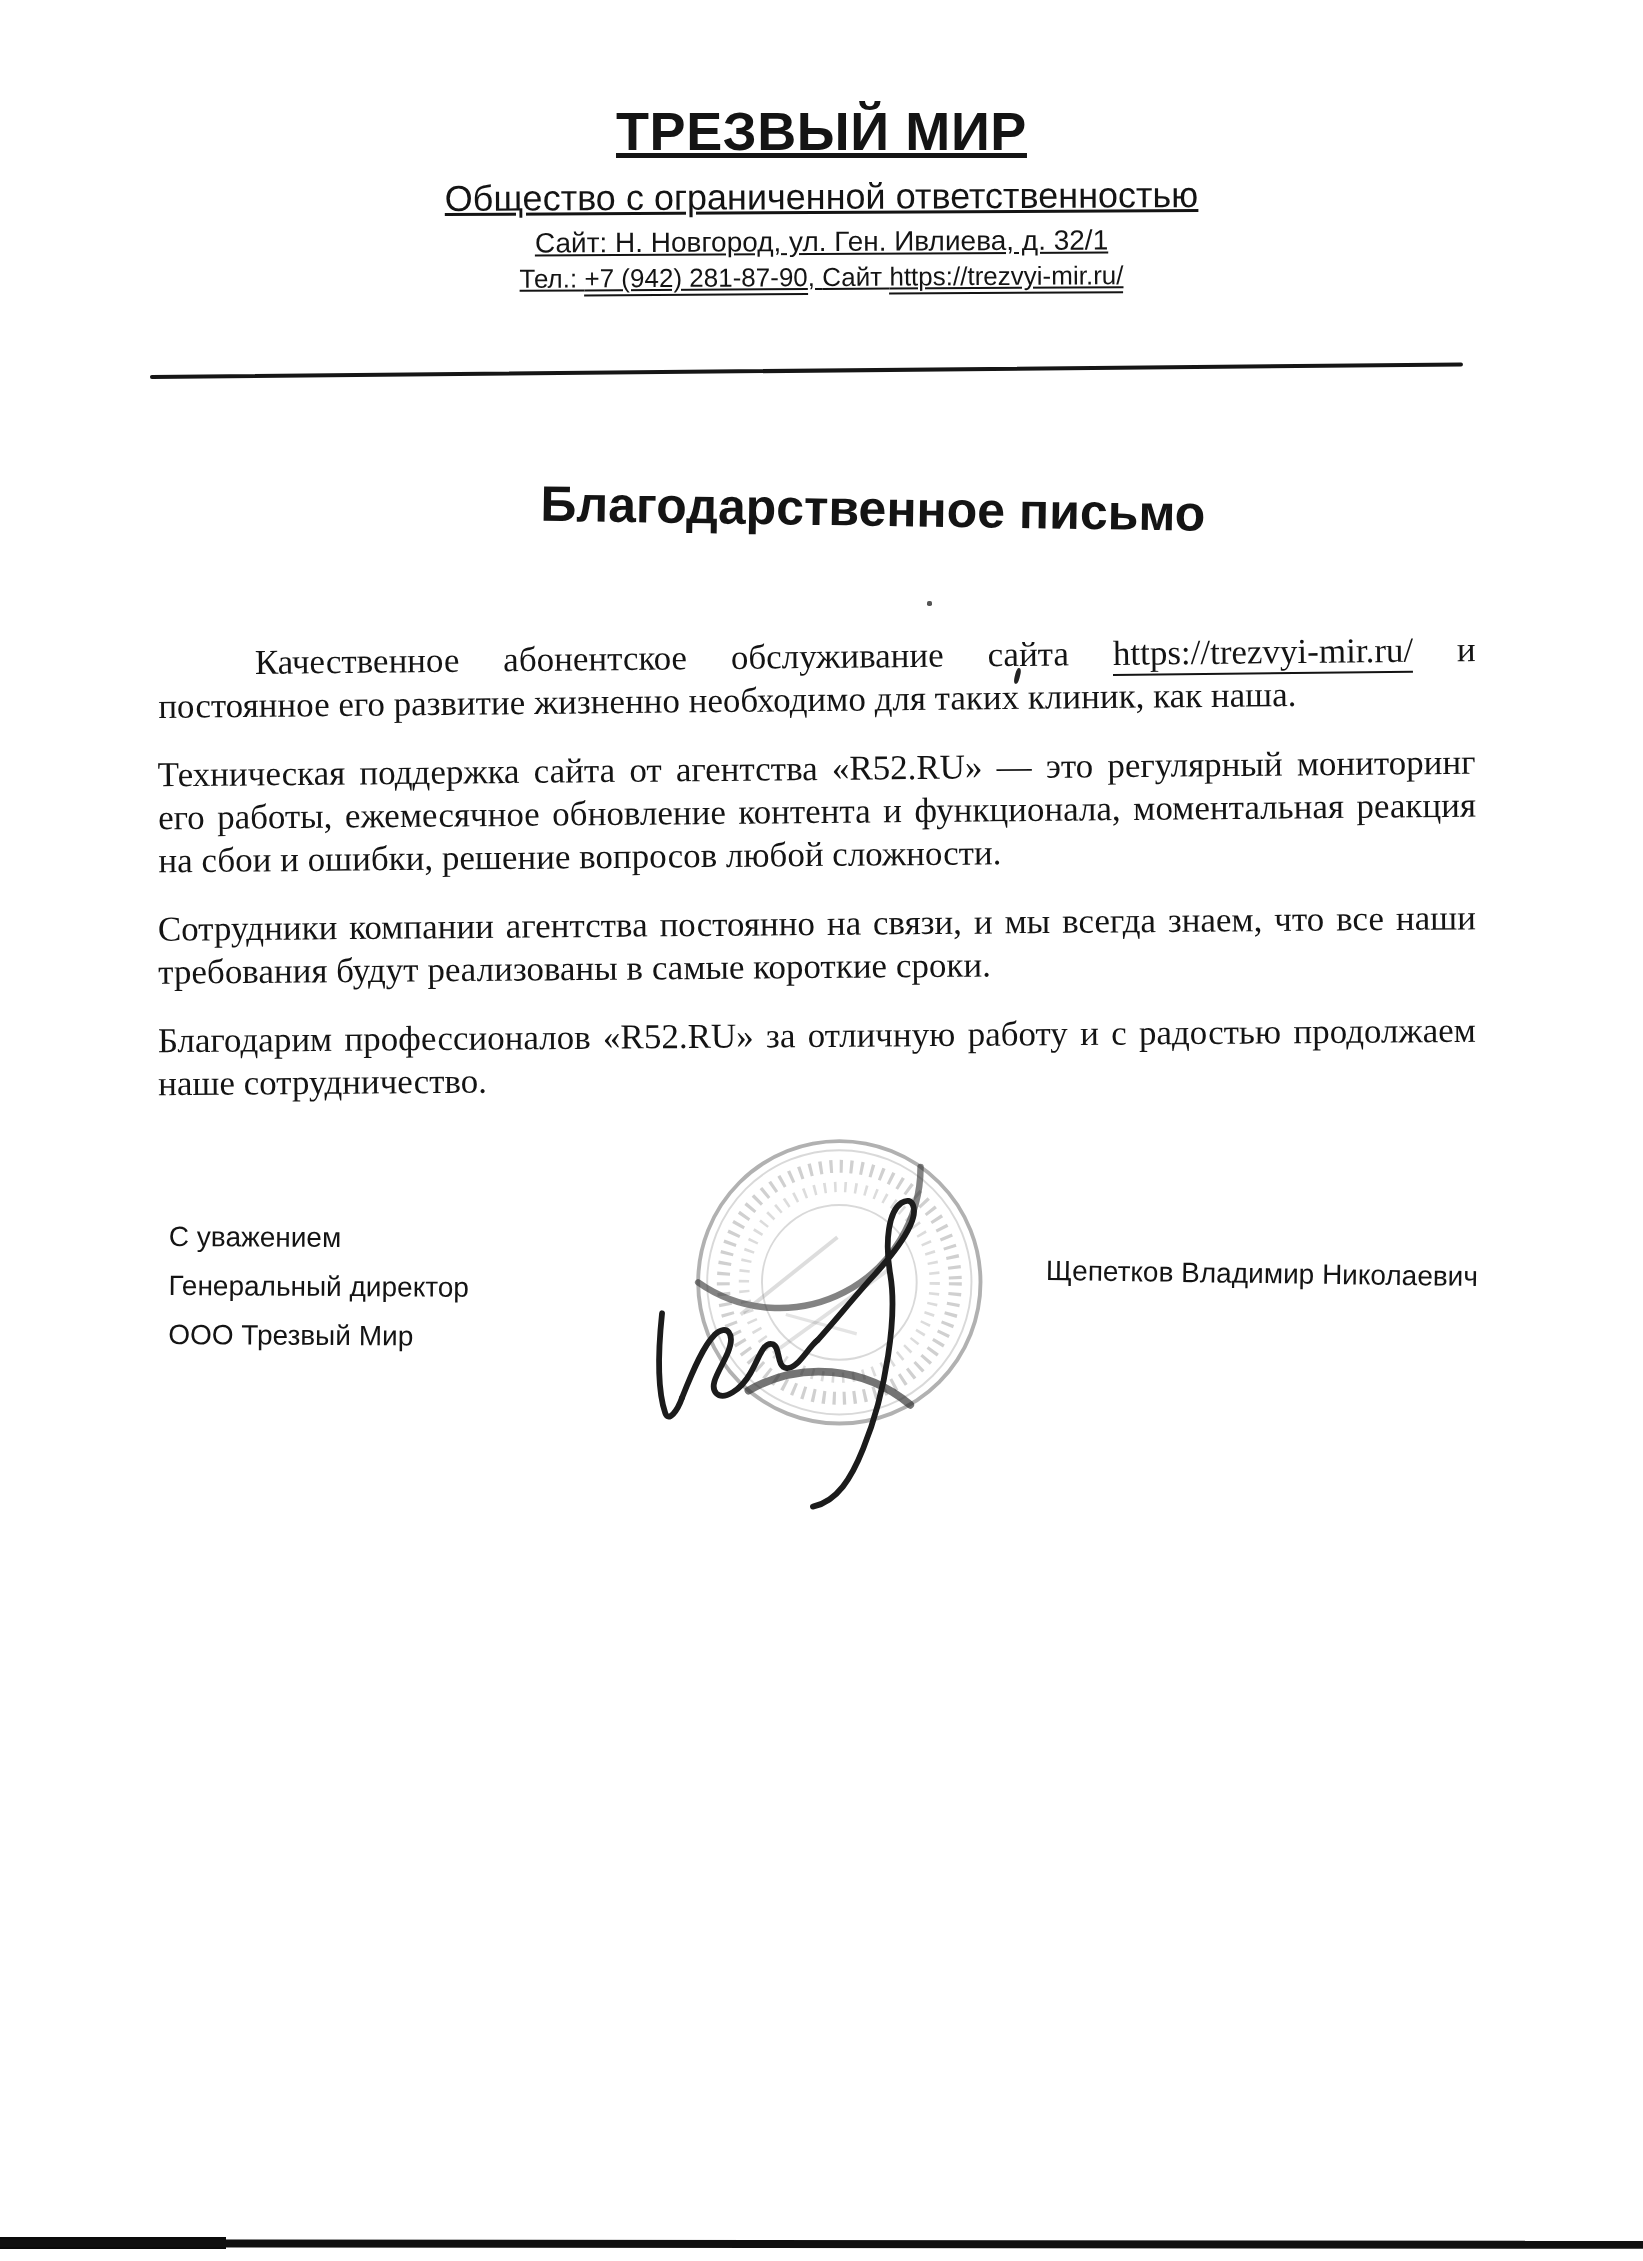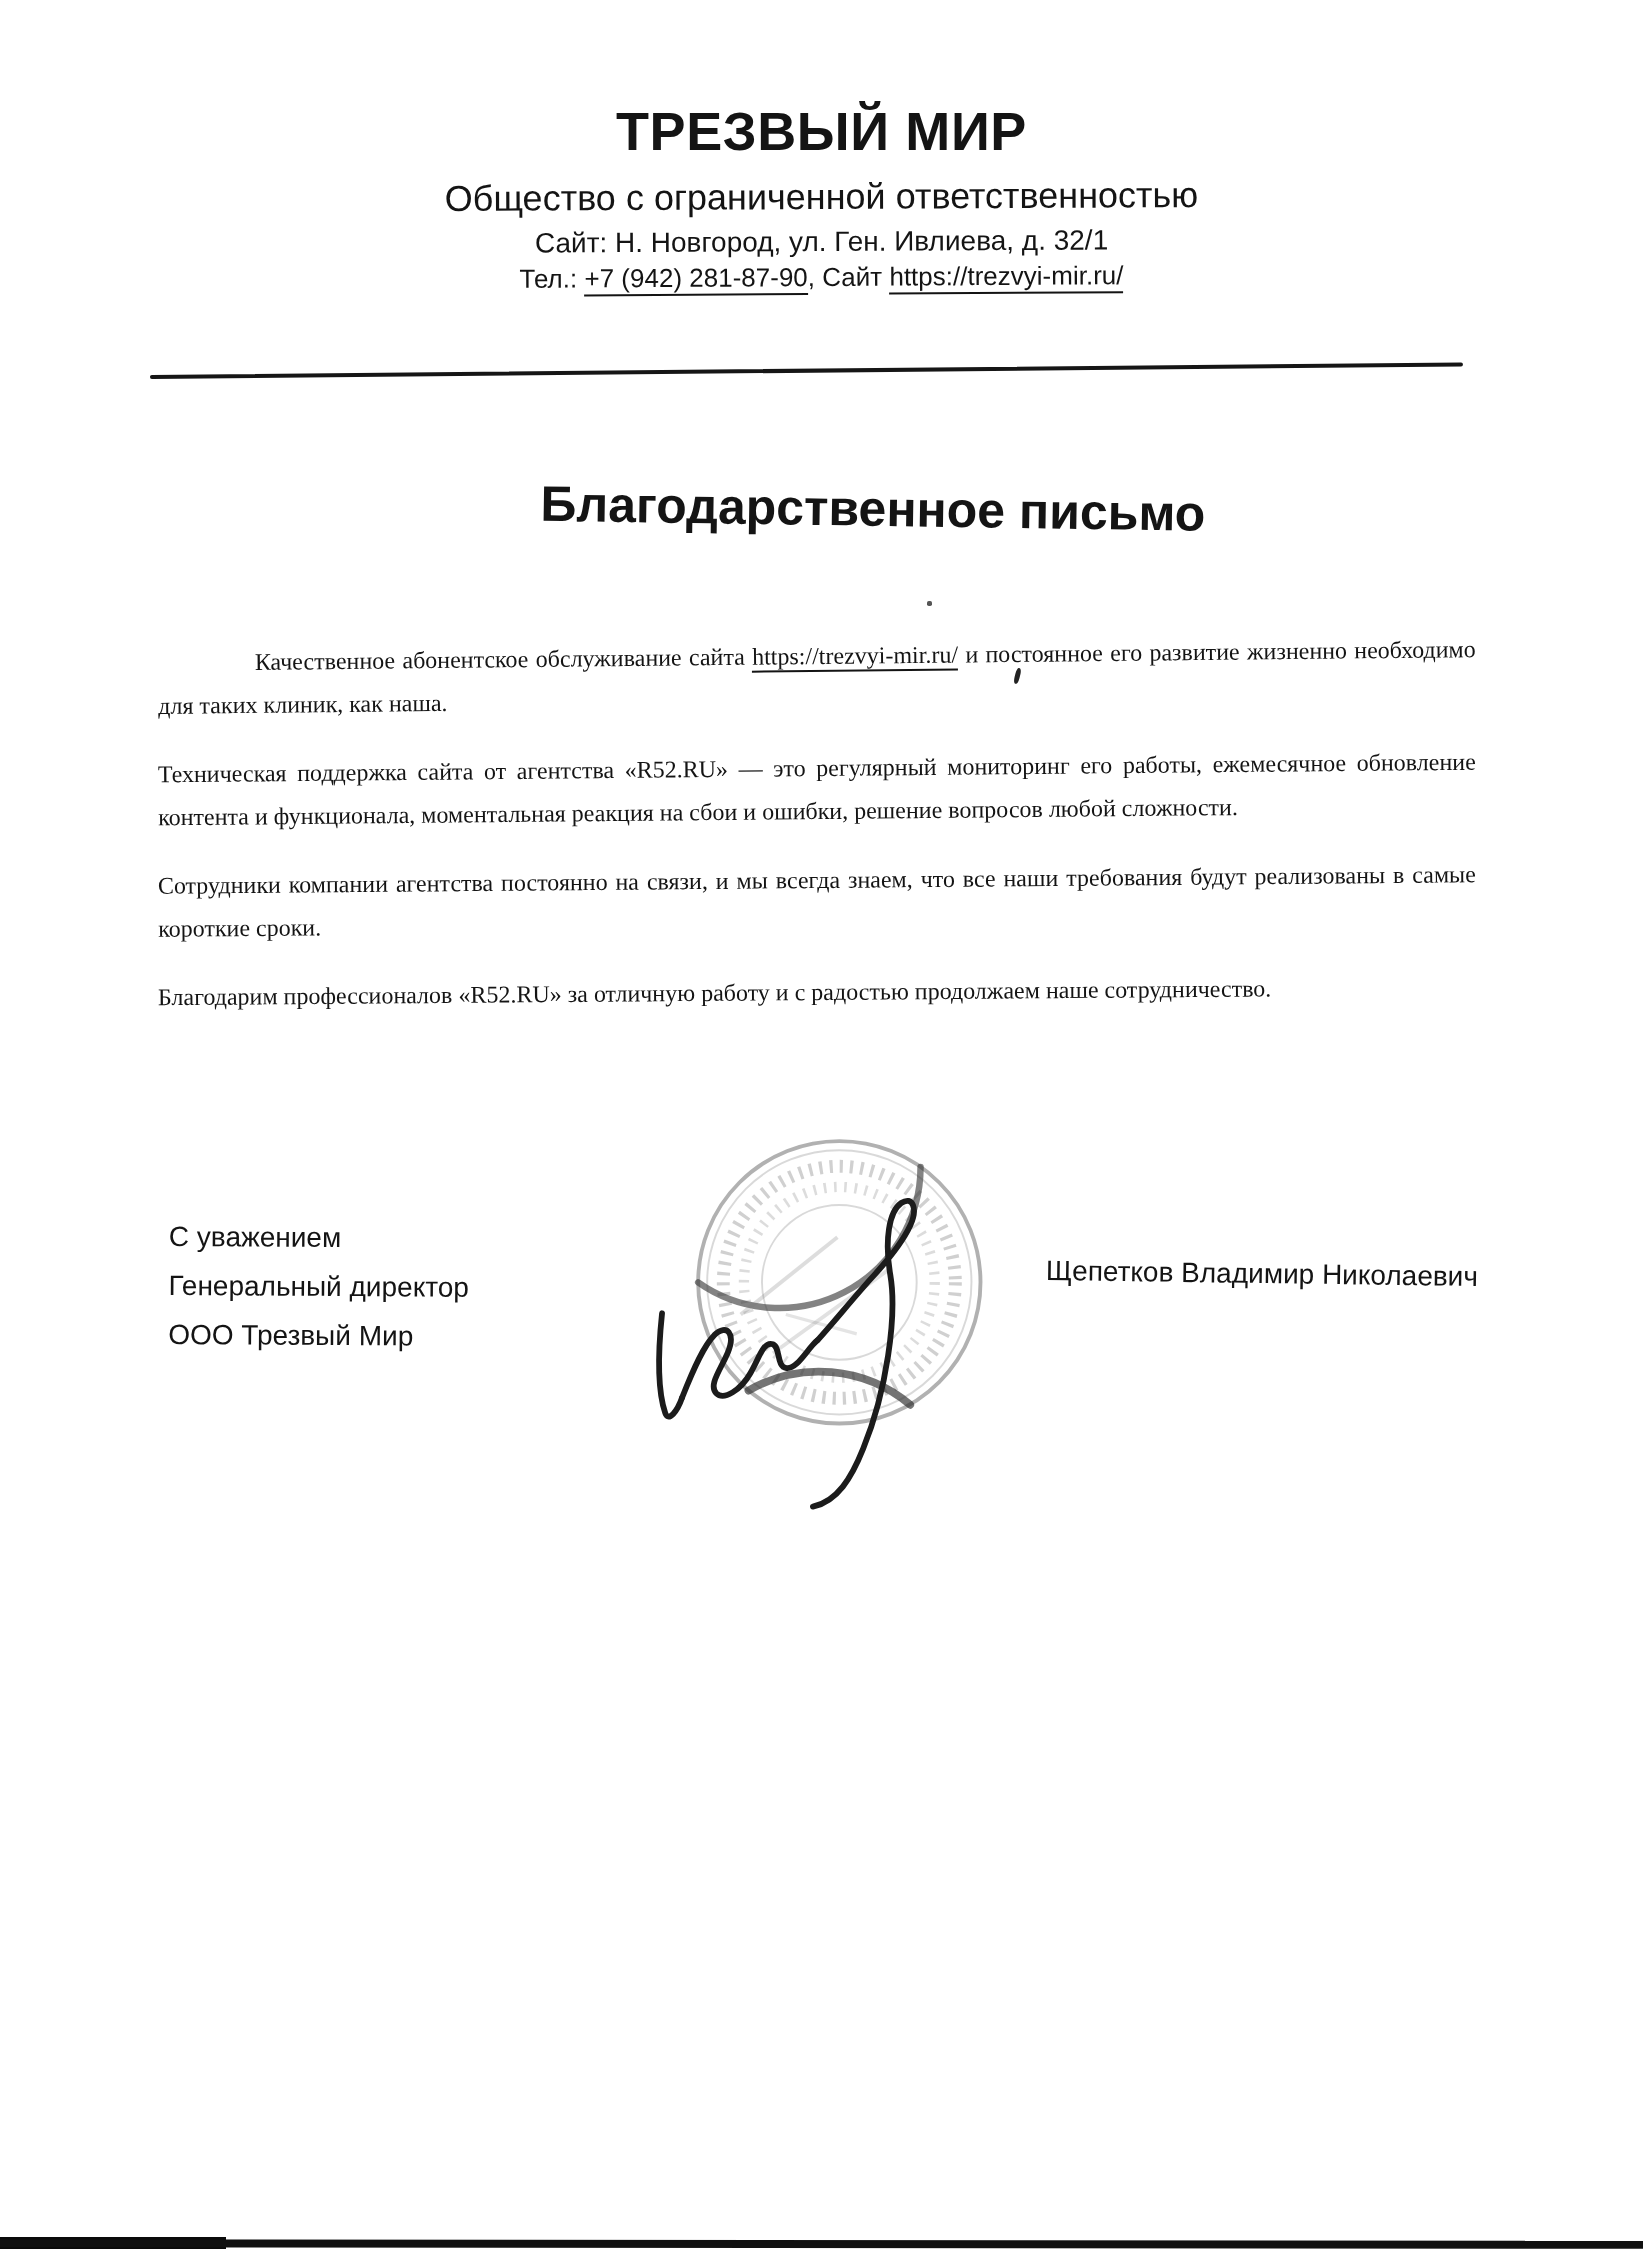--- a/index.html
+++ b/index.html
@@ -9,20 +9,21 @@
     background:#ffffff;
     overflow:hidden;
     color:#141414;
     font-family:"Liberation Sans",sans-serif;
   }
 
   
   .letterhead{
     position:absolute;top:104px;left:0;width:1643px;
     text-align:center;
+    text-decoration:underline;
   }
   .company-name{
     font-size:54px;font-weight:bold;line-height:1;
     letter-spacing:0.6px;
   }
   .company-type{
     font-size:36px;line-height:1.1;margin-top:19.3px;
     transform:rotate(-0.3deg);
   }
   .address-line{
@@ -49,21 +50,21 @@
     box-sizing:border-box;padding-left:103px;
     text-align:center;
     font-size:50px;font-weight:bold;line-height:55px;
     transform:rotate(0.85deg);
   }
 
   
   .body{
     position:absolute;left:158px;top:635px;width:1318px;
     font-family:"Liberation Serif",serif;
-    font-size:24px;line-height:43px;
+    font-size:35px;line-height:43px;
     text-align:justify;
   }
   .para{margin:0 0 26px 0;}
   .para.indent{text-indent:97px;}
   .p1{transform:rotate(-0.6deg);}
   .p2{transform:rotate(-0.55deg);}
   .p3{transform:rotate(-0.5deg);}
   .p4{transform:rotate(-0.45deg);}
   .link{border-bottom:2.6px solid #141414;padding-bottom:0.6px;}
 

